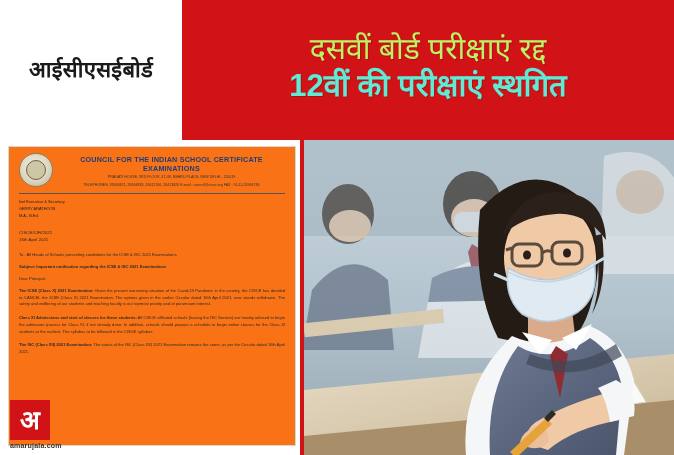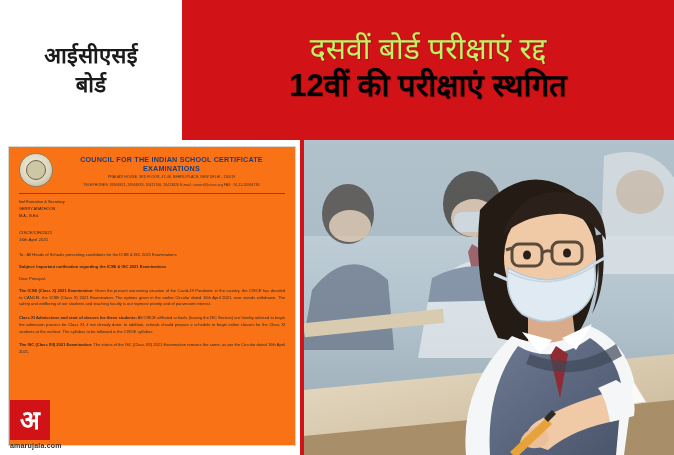--- a/index.html
+++ b/index.html
@@ -26,21 +26,21 @@
     width: 674px;
     height: 140px;
     background: #ffffff;
     display: flex;
     align-items: stretch;
   }
   .banner-left {
     width: 182px;
     background: #ffffff;
     display: flex;
-    flex-direction: column;
+    flex-direction: row;
     align-items: center;
     justify-content: center;
     text-align: center;
     padding: 0 0;
     box-sizing: border-box;
   }
   .banner-left .line {
     color: #1a1a1a;
     font-weight: bold;
     font-size: 22px;
@@ -60,21 +60,21 @@
   }
   .headline-1 {
     color: #bef264;
     font-weight: normal;
     font-size: 30px;
     line-height: 1.2;
     white-space: nowrap;
     text-shadow: 1px 1px 0 rgba(0,0,0,0.18);
   }
   .headline-2 {
-    color: #000000;
+    color: #5eead4;
     font-weight: bold;
     font-size: 31px;
     line-height: 1.2;
     white-space: nowrap;
     margin-top: 0;
     text-shadow: 1px 1px 0 rgba(0,0,0,0.18);
   }
 
   
   .lower {

